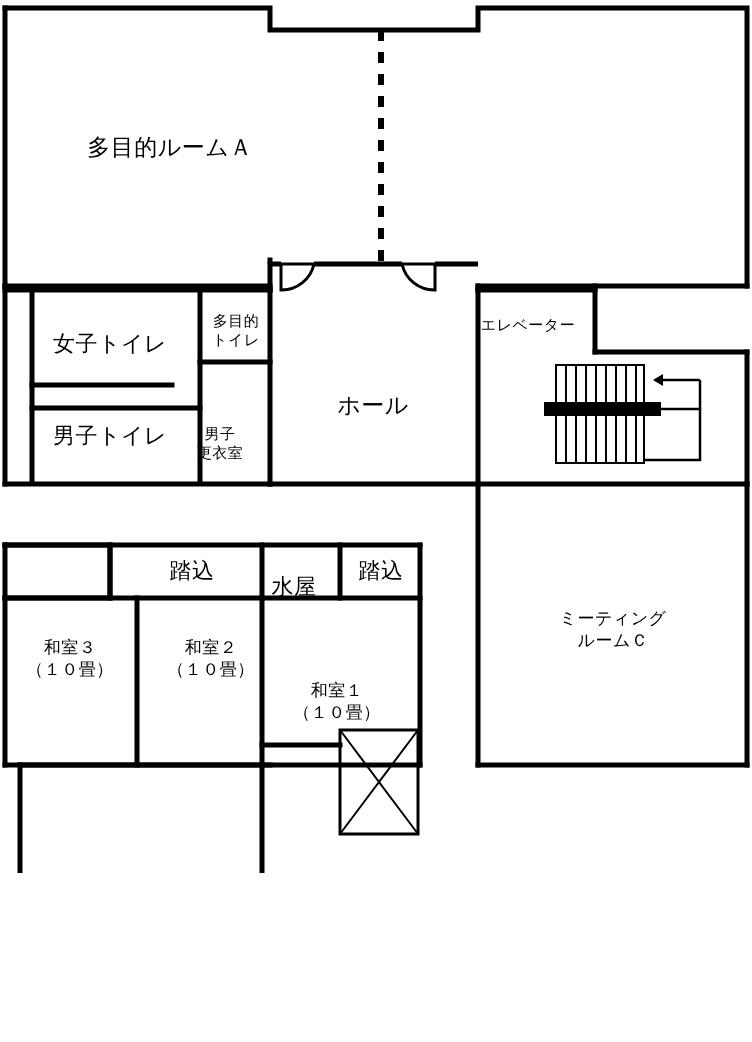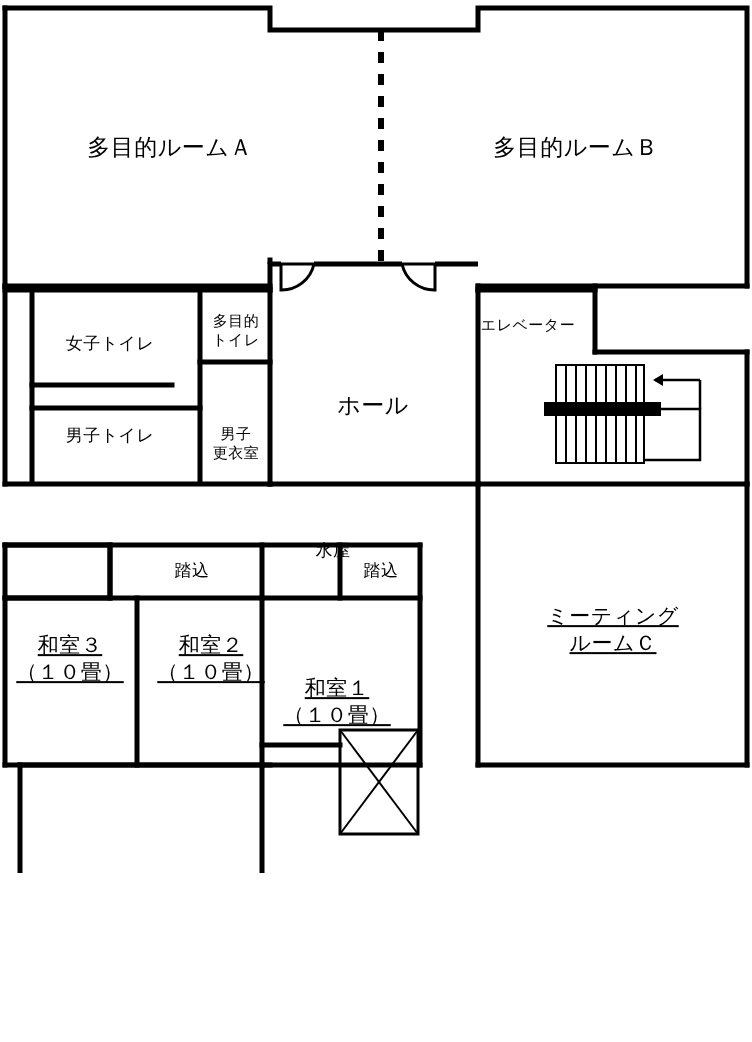--- a/index.html
+++ b/index.html
@@ -27,22 +27,22 @@
     position: absolute;
     text-align: center;
     white-space: pre;
     line-height: 1.28;
     color: #000000;
     letter-spacing: 0.5px;
     transform: translate(-50%, -50%);
     pointer-events: none;
   }
   .lbl-xl { font-size: 23px; }
-  .lbl-lg { font-size: 21px; text-decoration: underline; }
-  .lbl-md { font-size: 17px; }
+  .lbl-lg { font-size: 17px; }
+  .lbl-md { font-size: 22px; }
   .lbl-sm { font-size: 15px; text-align: center; }
 </style>
 </head>
 <body>
 
 <div id="floorplan">
 
   <svg width="752" height="1042" viewBox="0 0 752 1042">
     <g fill="none" stroke="#000000" stroke-width="5" stroke-linejoin="miter" stroke-linecap="square">
 
@@ -152,33 +152,32 @@
       <path d="M 383 932 L 383 1010"></path>
       <path d="M 393 932 L 393 1010"></path>
       <path d="M 403 932 L 403 1010"></path>
       <rect x="318" y="966" width="160" height="11" fill="#000000" stroke="#000000"></rect>
       <path d="M 333 945 L 296 945 L 296 990 L 345 990" stroke-width="2.5"></path>
       <path d="M 325 939 L 337 945 L 325 951 Z" fill="#000000" stroke="none"></path>
     </g>
   </svg>
 
   <div class="label lbl-xl" style="left:170px; top:148px;">多目的ルームＡ</div>
-  <div class="label lbl-xl" style="left:576px; top:148px;">多目的ルームＢ</div>
   <div class="label lbl-md" style="left:110px; top:344px;">女子トイレ</div>
   <div class="label lbl-md" style="left:110px; top:436px;">男子トイレ</div>
   <div class="label lbl-sm" style="left:236px; top:330px;">多目的
 トイレ</div>
-  <div class="label lbl-sm" style="left:236px; top:443px;">男子
+  <div class="label lbl-sm" style="left:220px; top:443px;">男子
 更衣室</div>
   <div class="label lbl-xl" style="left:373px; top:406px;">ホール</div>
   <div class="label lbl-sm" style="left:528px; top:325px;">エレベーター</div>
   <div class="label lbl-lg" style="left:613px; top:630px;">ミーティング
 ルームＣ</div>
   <div class="label lbl-md" style="left:192px; top:571px;">踏込</div>
-  <div class="label lbl-md" style="left:294px; top:551px;margin-left:39px;">水屋</div>
+  <div class="label lbl-md" style="left:294px; top:587px;">水屋</div>
   <div class="label lbl-md" style="left:381px; top:571px;">踏込</div>
   <div class="label lbl-lg" style="left:70px;  top:659px;">和室３
 （１０畳）</div>
   <div class="label lbl-lg" style="left:199px; top:659px;margin-left:12px;">和室２
 （１０畳）</div>
   <div class="label lbl-lg" style="left:337px; top:659px;margin-top:43px;">和室１
 （１０畳）</div>
   <div class="label lbl-xl" style="left:136px; top:899px;">屋上</div>
 
 </div>

